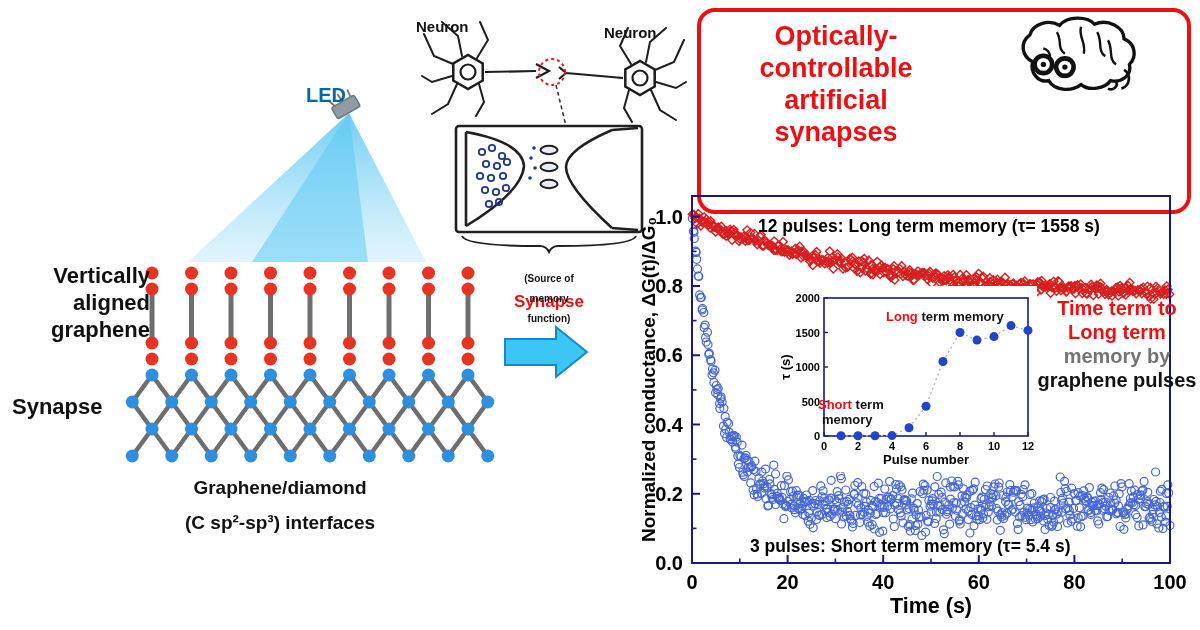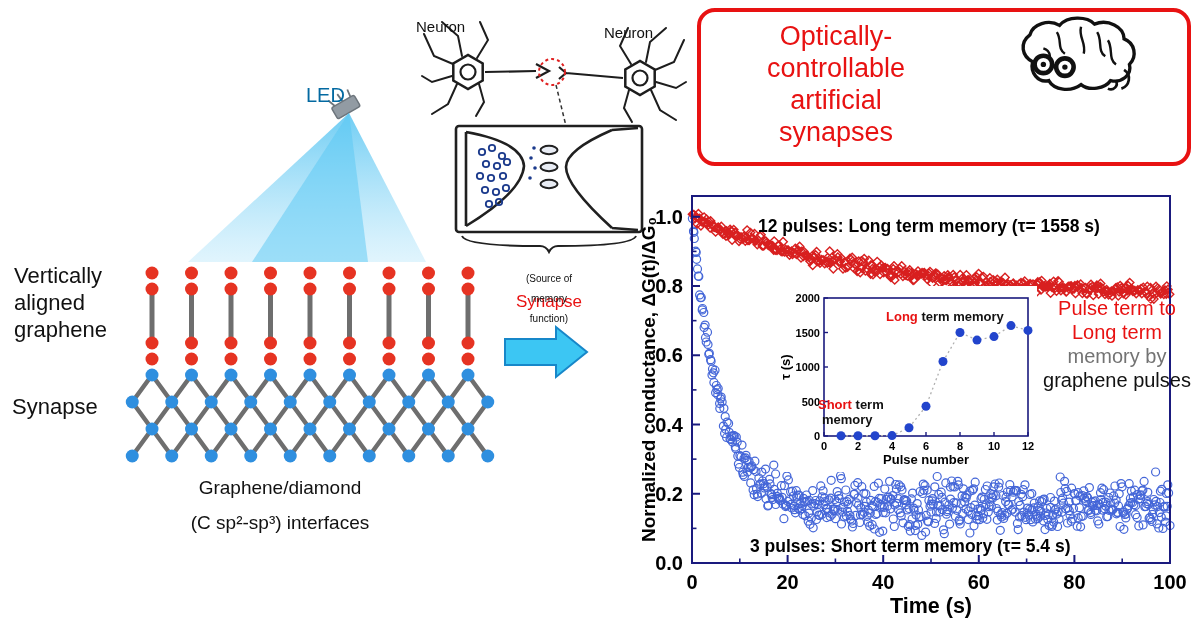--- a/index.html
+++ b/index.html
@@ -1,20 +1,20 @@
 <!DOCTYPE html>
 <html><head>
 <meta charset="utf-8">
 <style>
   html,body{margin:0;padding:0;background:#fff;}
   .canvas{position:relative;width:1200px;height:630px;background:#fff;overflow:hidden;
           font-family:"Liberation Sans",sans-serif;color:#111;}
   .abs{position:absolute;}
   .pre{white-space:pre-line;}
-  .b{font-weight:normal;}
+  .b{font-weight:bold;}
   svg{display:block;}
 </style>
 </head>
 <body>
 
 <div class="canvas">
 
   <svg id="illus" class="abs" style="left:0;top:0" width="700" height="630">
       <defs>
         <linearGradient id="coneg" x1="0" y1="0" x2="0" y2="1">
@@ -222,35 +222,35 @@
         <path d="M612 130 Q566 150 566 167 Q566 186 612 228 M612 130 L638 128 M612 228 L638 230" fill="none" stroke="#202020" stroke-width="2.6"></path>
       </g>
       <path d="M462 236 Q466 246 540 246 Q546 246 549 252 Q552 246 558 246 Q632 246 636 236" fill="none" stroke="#202020" stroke-width="2"></path>
     </svg>
 
   <div class="abs b" style="left:306px;top:84px;font-size:20px;color:#0369a1;">LED</div>
 
   <div class="abs b" style="left:416px;top:18px;font-size:15px;">Neuron</div>
   <div class="abs b" style="left:604px;top:24px;font-size:15px;">Neuron</div>
 
-  <div class="abs pre b" style="left:14px;top:262px;width:136px;text-align:left;font-size:22px;line-height:27px;">Vertically
+  <div class="abs pre b" style="left:14px;top:262px;width:136px;text-align:right;font-size:22px;line-height:27px;">Vertically
 aligned
 graphene</div>
 
   <div class="abs b" style="left:12px;top:394px;font-size:22px;">Synapse</div>
 
   <div class="abs pre b" style="left:30px;top:470px;width:500px;text-align:center;font-size:19px;line-height:35px;">Graphene/diamond
 (C sp²-sp³) interfaces</div>
 
   <div class="abs b" style="left:456px;top:250px;width:186px;text-align:center;color:#e81212;font-size:17px;margin-top:42px;">Synapse</div>
   <div class="abs pre b" style="left:456px;top:269px;width:186px;text-align:center;font-size:10px;line-height:20px;">(Source of
 memory
 function)</div>
 
-  <div class="abs" id="header-box" style="left:697px;top:8px;width:494px;height:158px;border:4px solid #e81212;border-radius:18px;box-sizing:border-box;">
+  <div class="abs" id="header-box" style="left:697px;top:8px;width:494px;height:206px;border:4px solid #e81212;border-radius:18px;box-sizing:border-box;">
     <div class="pre b" style="position:absolute;left:10px;top:8px;width:250px;text-align:center;color:#e81212;font-size:27px;line-height:32px;">Optically-
 controllable
 artificial
 synapses</div>
     <svg style="position:absolute;left:300px;top:4px" width="152" height="78" viewBox="0 0 110 58">
       <path d="M22 34 C14 30 12 20 20 14 C22 6 34 2 42 7 C48 0 62 0 68 6 C78 2 90 8 90 17 C98 20 100 30 94 36 C96 44 88 50 80 48 C76 54 64 56 58 51 C50 57 38 55 34 48 C26 50 20 42 22 34 Z" fill="#fff" stroke="#111" stroke-width="2.5"></path>
       <path d="M40 12 C44 18 40 24 46 28 M58 8 C56 16 62 20 60 28 M70 12 C74 18 70 26 76 30 M30 24 C36 26 36 32 32 36 M78 18 C82 24 78 32 84 36" fill="none" stroke="#111" stroke-width="1.8"></path>
       <circle cx="30" cy="36" r="6.5" fill="#fff" stroke="#111" stroke-width="3.4"></circle>
       <circle cx="46" cy="38" r="6.5" fill="#fff" stroke="#111" stroke-width="3.4"></circle>
       <circle cx="30" cy="36" r="2" fill="#111"></circle>
@@ -984,18 +984,18 @@
         <circle cx="354.0" cy="158.6" r="4.5" fill="#2244cc"></circle>
         <circle cx="371.0" cy="147.6" r="4.5" fill="#2244cc"></circle>
         <circle cx="388.0" cy="152.4" r="4.5" fill="#2244cc"></circle>
         <text x="178" y="231" font-size="13" font-weight="bold" font-family="&quot;Liberation Sans&quot;, sans-serif" text-anchor="start"><tspan fill="#e81212">Short</tspan><tspan fill="#111111"> term</tspan></text>
         <text x="182" y="246" font-size="13" font-family="&quot;Liberation Sans&quot;, sans-serif" font-weight="bold" fill="#111" text-anchor="start">memory</text>
         <text x="246" y="143" font-size="13" font-weight="bold" font-family="&quot;Liberation Sans&quot;, sans-serif" text-anchor="start"><tspan fill="#e81212">Long</tspan><tspan fill="#111111"> term memory</tspan></text>
       </g>
     </svg>
 
   <div class="abs b" id="memory-note" style="left:1036px;top:296px;width:162px;text-align:center;font-size:20px;line-height:24px;">
-      <div style="color: rgb(232, 18, 18);">Pulse term to</div>
+      <div style="color: rgb(232, 18, 18);">Time term to</div>
       <div style="color: rgb(232, 18, 18);">Long term</div>
       <div style="color: #737373;">memory by</div>
       <div style="color: rgb(17, 17, 17);">graphene pulses</div>
     </div>
 </div>
 
 </body></html>

